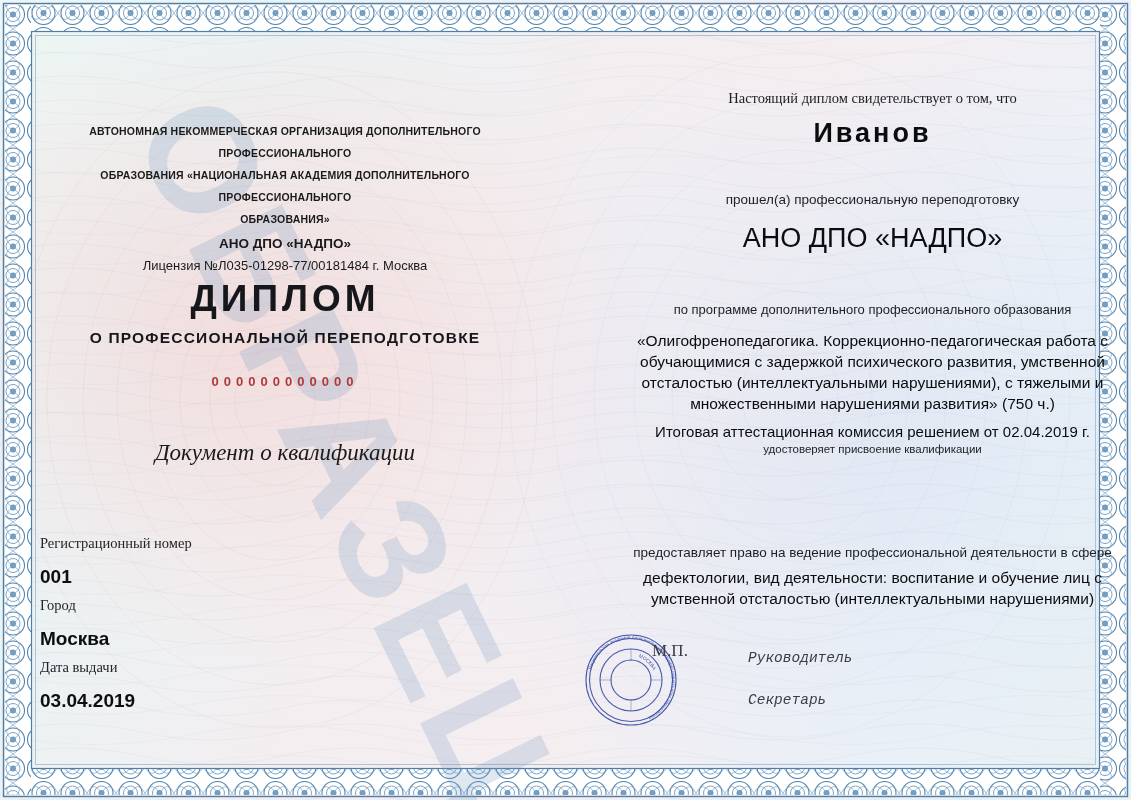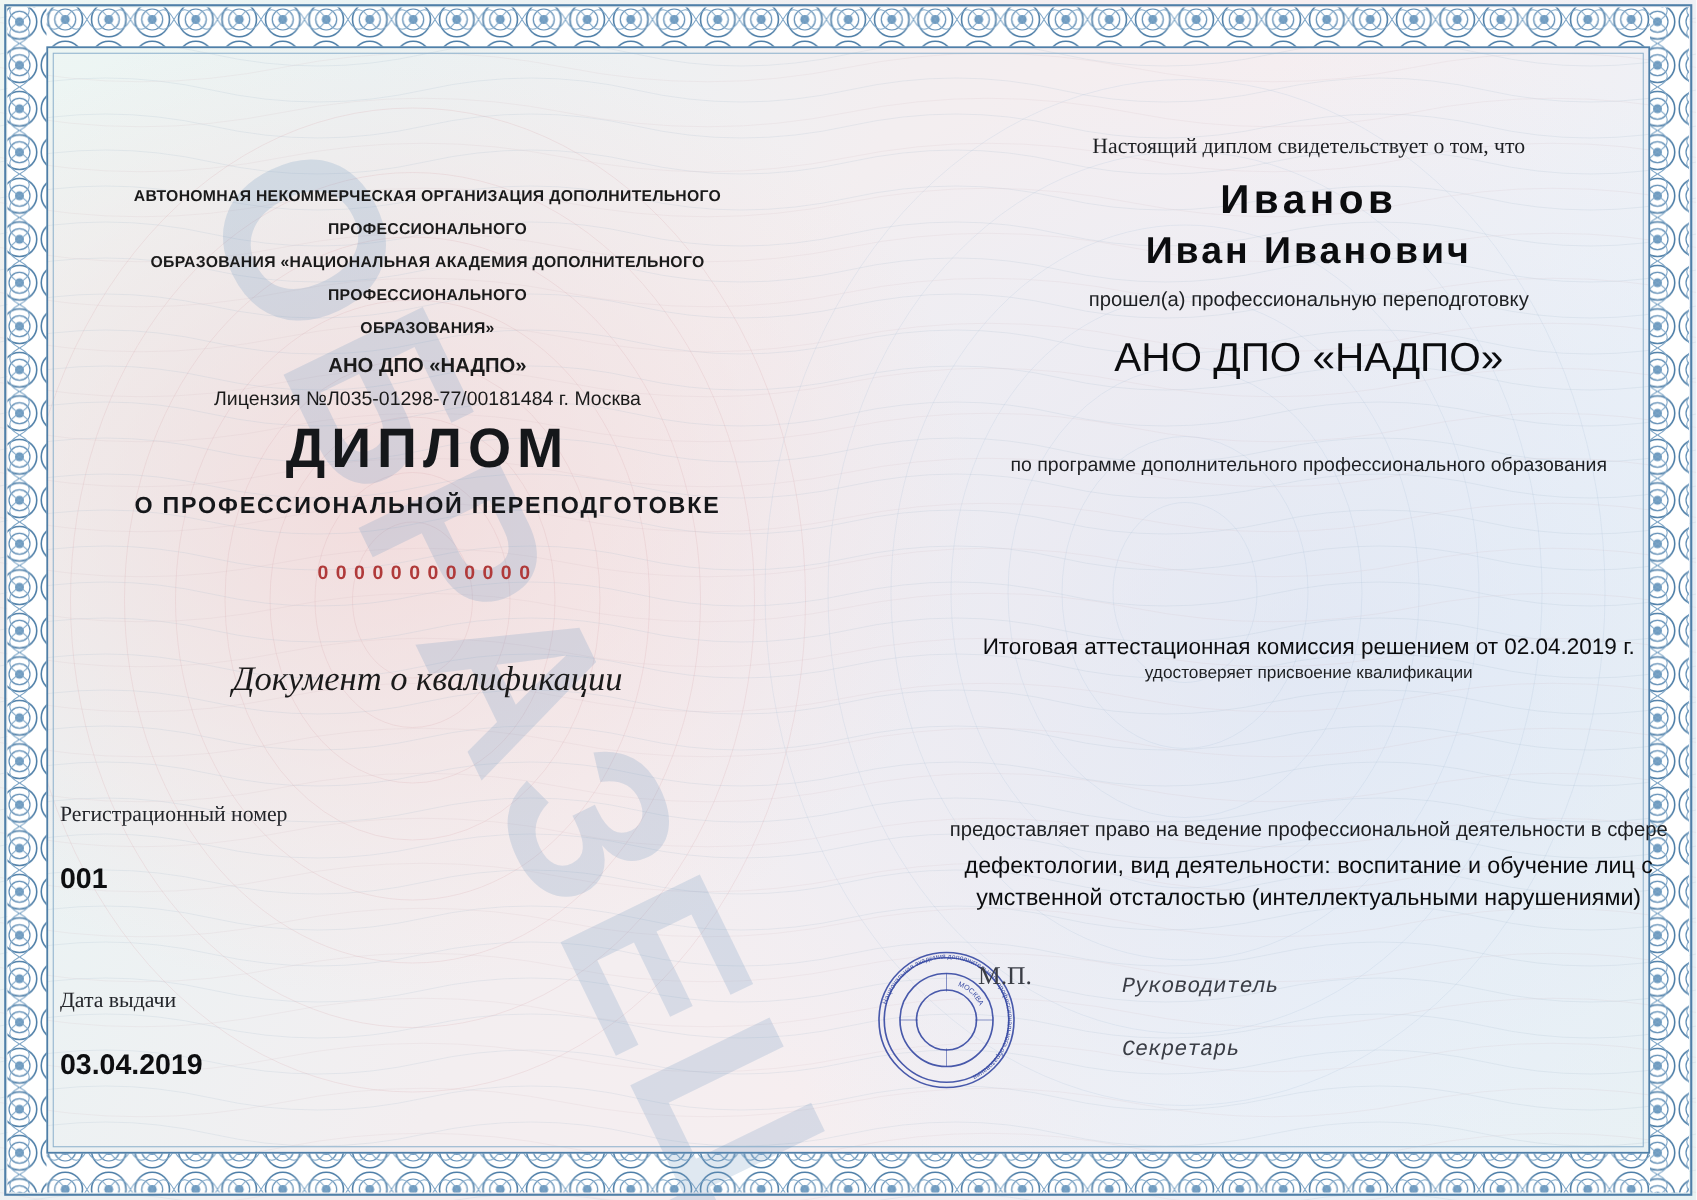--- a/index.html
+++ b/index.html
@@ -156,21 +156,21 @@
     position: absolute;
     left: 40px;
     width: 490px;
   }
   .field-label {
     font-family: "Liberation Serif", serif;
     font-size: 14.5px;
     color: #23252a;
   }
   .field-value {
-    margin-top: 24px;
+    margin-top: 14px;
     font-size: 19px;
     font-weight: bold;
     color: #0d0e10;
   }
   .f-reg { top: 535px; }
   .f-city { top: 597px; }
   .f-date { top: 659px; }
 
   
   .r-center {
@@ -372,40 +372,44 @@
         <div class="serial">000000000000</div>
       </div>
 
       <div class="qual-doc">Документ о квалификации</div>
 
       <div class="field f-reg">
         <div class="field-label">Регистрационный номер</div>
         <div class="field-value">001</div>
       </div>
 
+      <div class="field f-city">
+        <div class="field-label">Город</div>
+        <div class="field-value">Москва</div>
+      </div>
 
       <div class="field f-date">
         <div class="field-label">Дата выдачи</div>
         <div class="field-value">03.04.2019</div>
       </div>
     </div>
 
     <div class="right-col">
 
       <div class="r-center r-intro">Настоящий диплом свидетельствует о том, что</div>
 
       <div class="r-center r-name">
         <div class="r-surname">Иванов</div>
-        <div class="r-firstname">Иван Иванович</div>
       </div>
 
       <div class="r-center r-passed">прошел(а) профессиональную переподготовку</div>
       <div class="r-center r-org">АНО ДПО «НАДПО»</div>
 
       <div class="r-center r-prog-label">по программе дополнительного профессионального образования</div>
+      <div class="r-center r-program">«Олигофренопедагогика. Коррекционно-педагогическая работа с обучающимися с задержкой психического развития, умственной отсталостью (интеллектуальными нарушениями), с тяжелыми и множественными нарушениями развития» (750 ч.)</div>
 
       <div class="r-center r-commission">Итоговая аттестационная комиссия решением от 02.04.2019 г.</div>
       <div class="r-center r-commission-sub">удостоверяет присвоение квалификации</div>
 
 
       <div class="r-center r-rights-label">предоставляет право на ведение профессиональной деятельности в сфере</div>
       <div class="r-center r-rights">дефектологии, вид деятельности: воспитание и обучение лиц с умственной отсталостью (интеллектуальными нарушениями)</div>
     </div>
 
     <svg class="stamp" viewBox="0 0 106 106">

